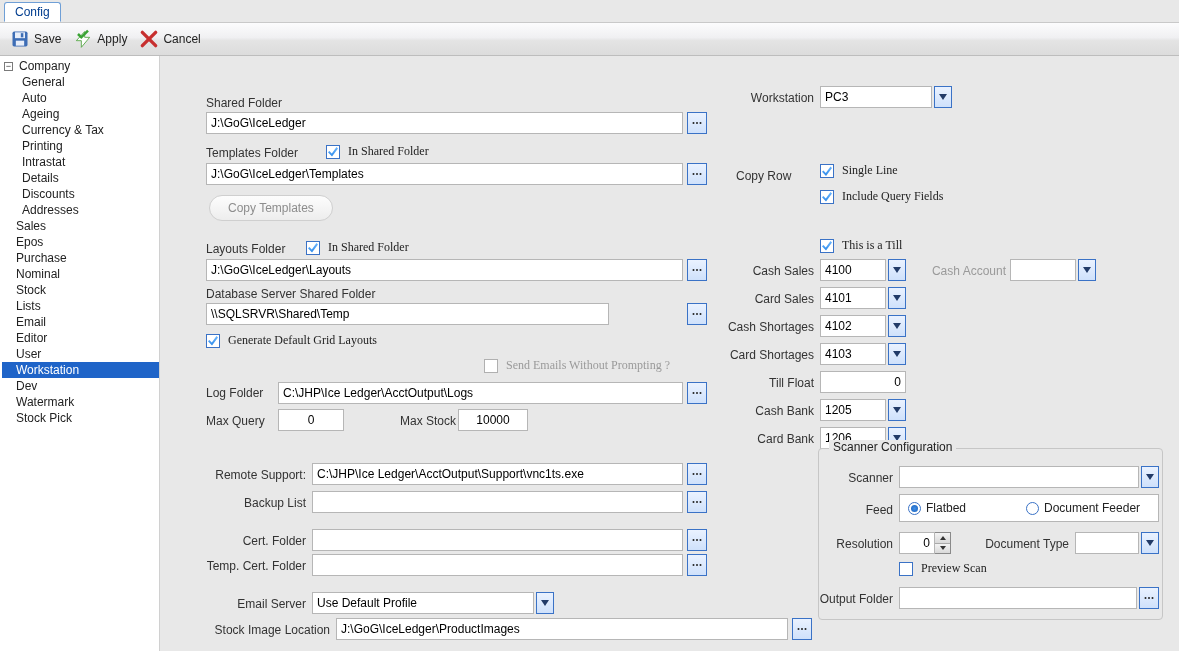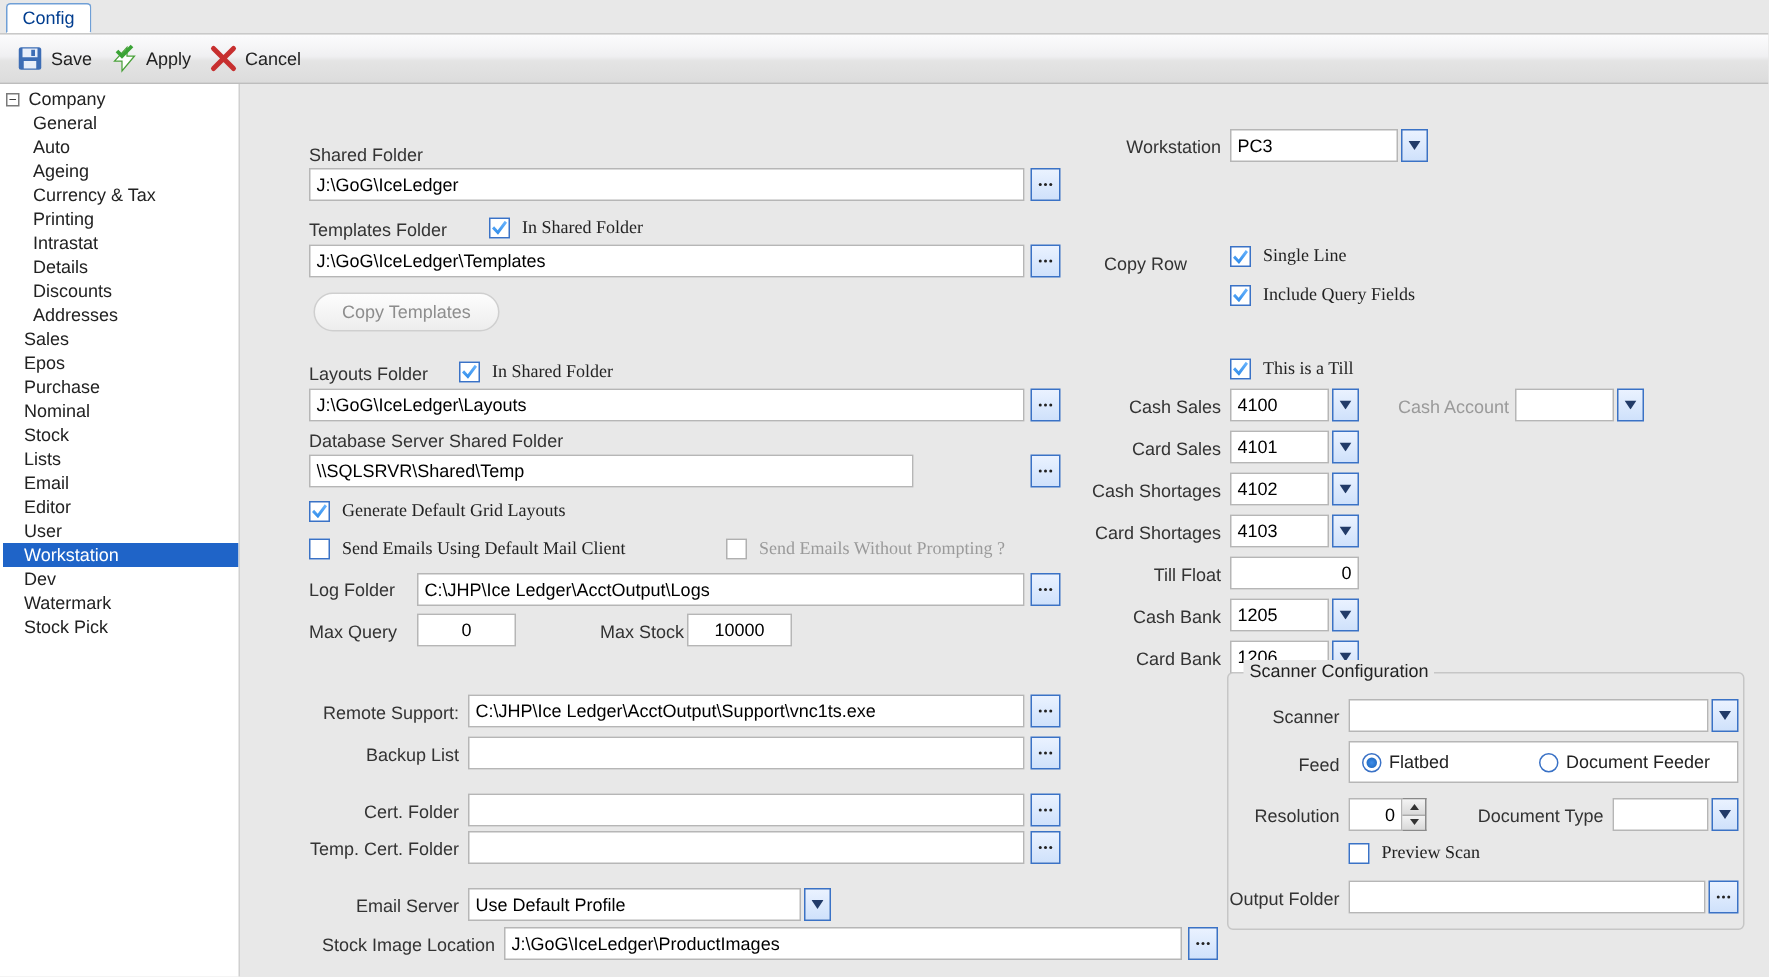--- a/index.html
+++ b/index.html
@@ -383,24 +383,20 @@
               <circle cx="5" cy="2" r="1" fill="#222"></circle>
               <circle cx="8.5" cy="2" r="1" fill="#222"></circle>
             </svg>
           </div>
 
         <div class="chk" style="left:46px; top:277px;">
             <span class="chk-box checked"></span>
             <span>Generate Default Grid Layouts</span>
           </div>
 
-        <div class="chk" style="left:46px; top:302px;">
-            <span class="chk-box"></span>
-            <span>Send Emails Using Default Mail Client</span>
-          </div>
         <div class="chk dim" style="left:324px; top:302px;">
             <span class="chk-box"></span>
             <span>Send Emails Without Prompting ?</span>
           </div>
 
         <div class="lbl" style="left:46px; top:330px; text-align:left;">Log Folder</div>
         <input type="text" class="txt" style="left: 118px; top: 326px; width: 405px;" value="C:\JHP\Ice Ledger\AcctOutput\Logs">
         <div class="ellipsis-btn" style="left:527px; top:326px;">
             <svg viewBox="0 0 10 4">
               <circle cx="1.5" cy="2" r="1" fill="#222"></circle>

